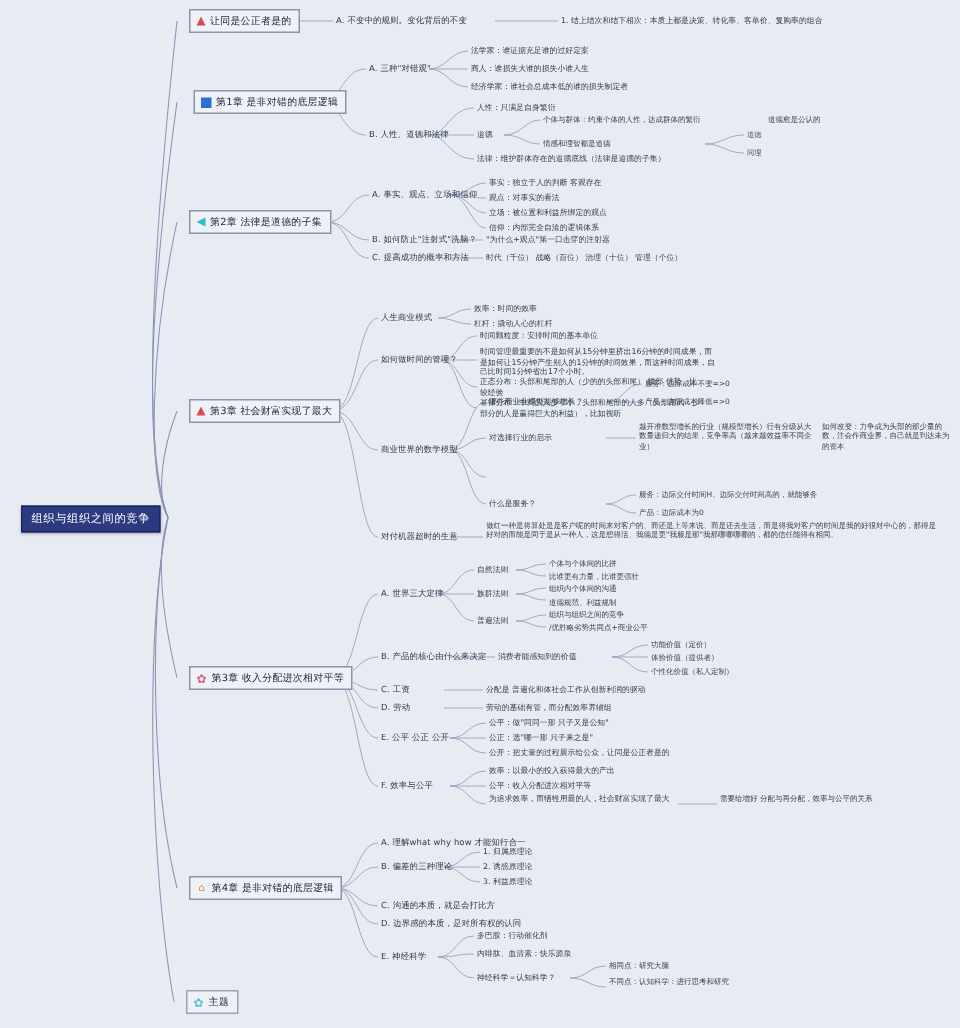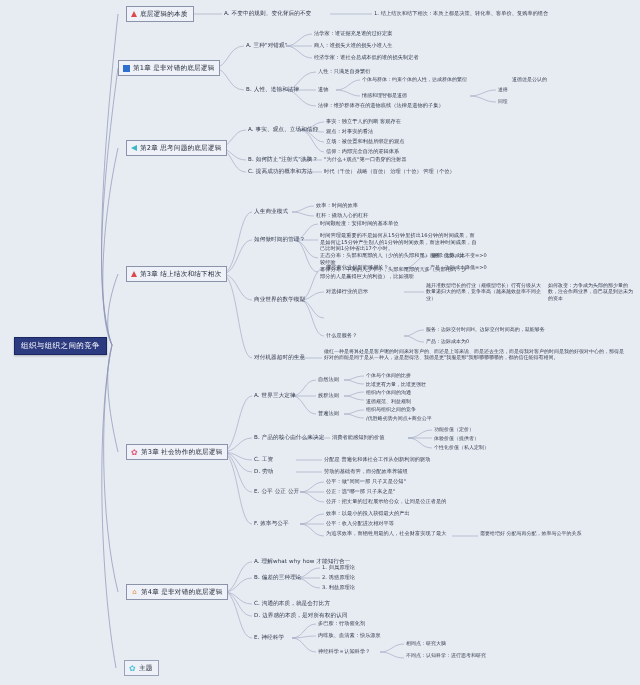--- a/index.html
+++ b/index.html
@@ -163,41 +163,41 @@
       <path d="M292 638 C 304 638, 304 652, 316 652"></path>
       <path d="M380 652 C 392 652, 392 644, 404 644"></path>
       <path d="M380 652 C 392 652, 392 658, 404 658"></path>
     </g>
   </svg>
 
   <div class="node root" style="left:14px;top:337px;">组织与组织之间的竞争</div>
 
   <div class="node chapter" style="left:126px;top:6px;">
     <span class="ico tri-red"></span>
-    <span>底层逻辑的本质</span>
-  </div>
-
-  <div class="node chapter" style="left:118px;top:60px;">
+    <span>让同是公正者是的</span>
+  </div>
+
+  <div class="node chapter" style="left:129px;top:60px;">
     <span class="ico square-blue"></span>
     <span>第1章 是非对错的底层逻辑</span>
   </div>
 
   <div class="node chapter" style="left:126px;top:140px;">
     <span class="ico flag-cyan"></span>
-    <span>第2章 思考问题的底层逻辑</span>
+    <span>第2章 法律是道德的子集</span>
   </div>
 
   <div class="node chapter" style="left:126px;top:266px;">
     <span class="ico tri-red"></span>
-    <span>第3章 结上结次和结下相次</span>
+    <span>第3章 社会财富实现了最大</span>
   </div>
 
   <div class="node chapter" style="left:126px;top:444px;">
     <span class="ico star-pink">✿</span>
-    <span>第3章 社会协作的底层逻辑</span>
+    <span>第3章 收入分配进次相对平等</span>
   </div>
 
   <div class="node chapter" style="left:126px;top:584px;">
     <span class="ico home-orange">⌂</span>
     <span>第4章 是非对错的底层逻辑</span>
   </div>
 
   <div class="node chapter plain" style="left:124px;top:660px;">
     <span class="ico star-cyan">✿</span>
     <span>主题</span>

